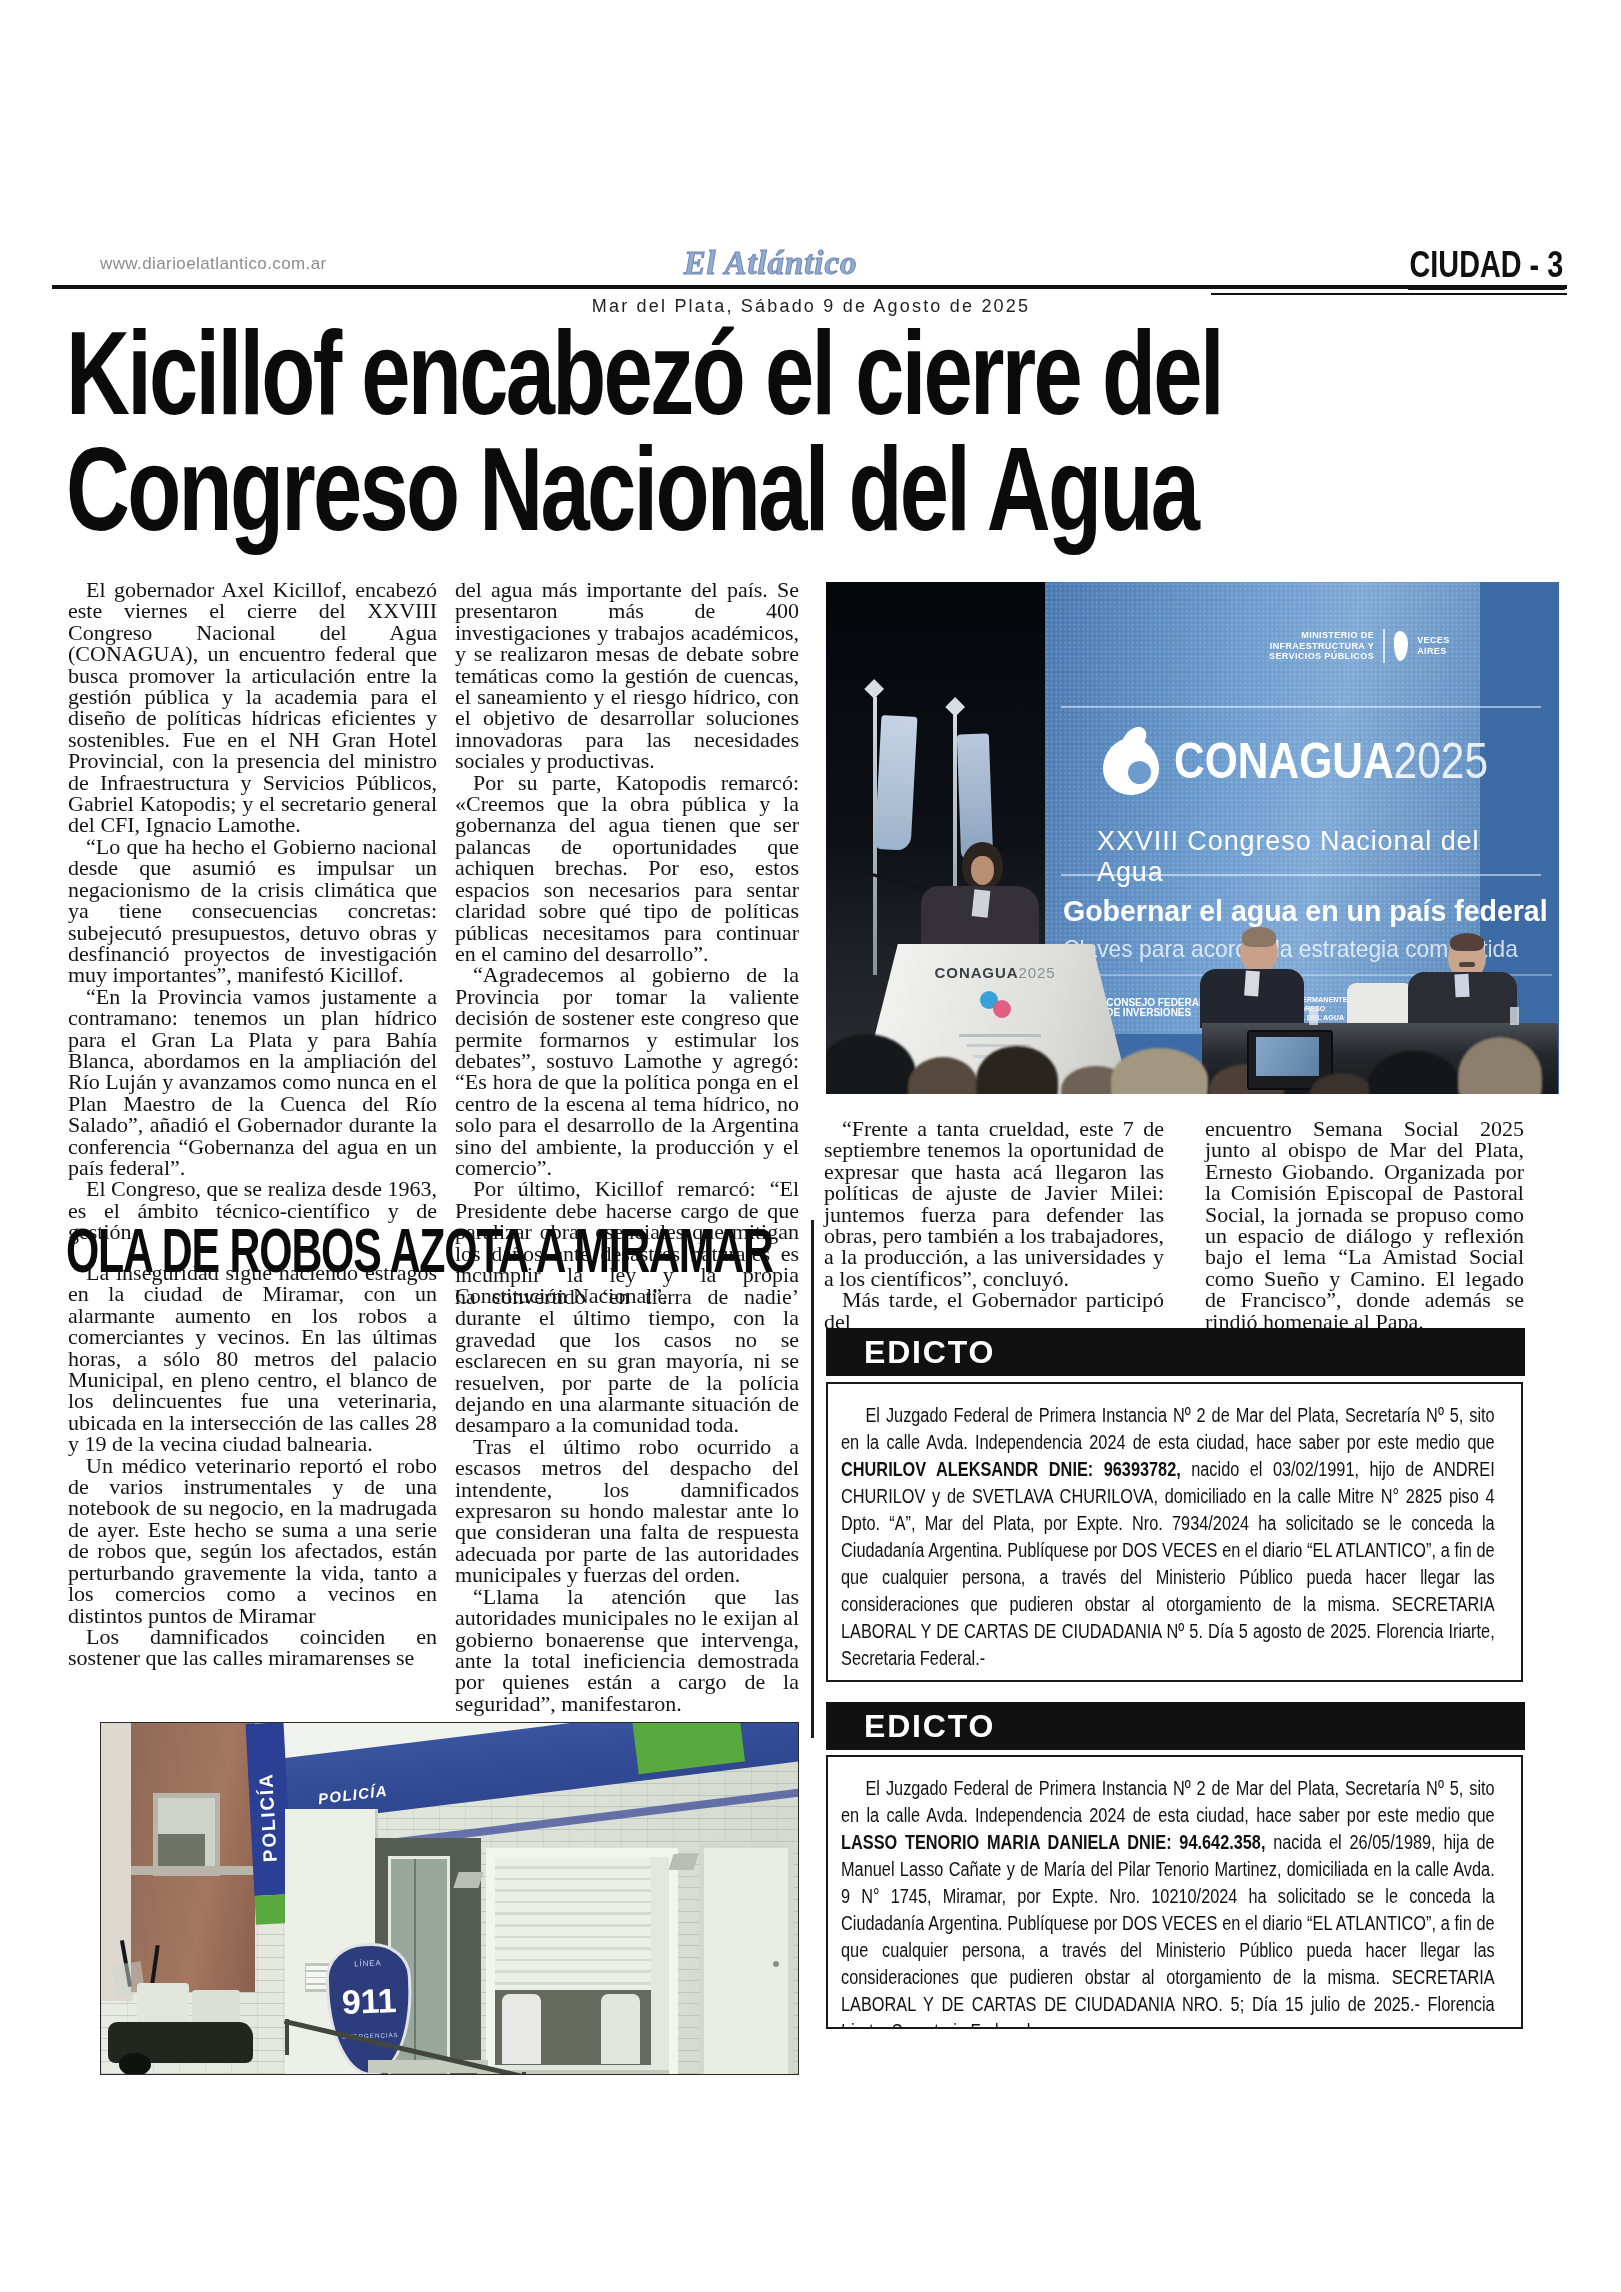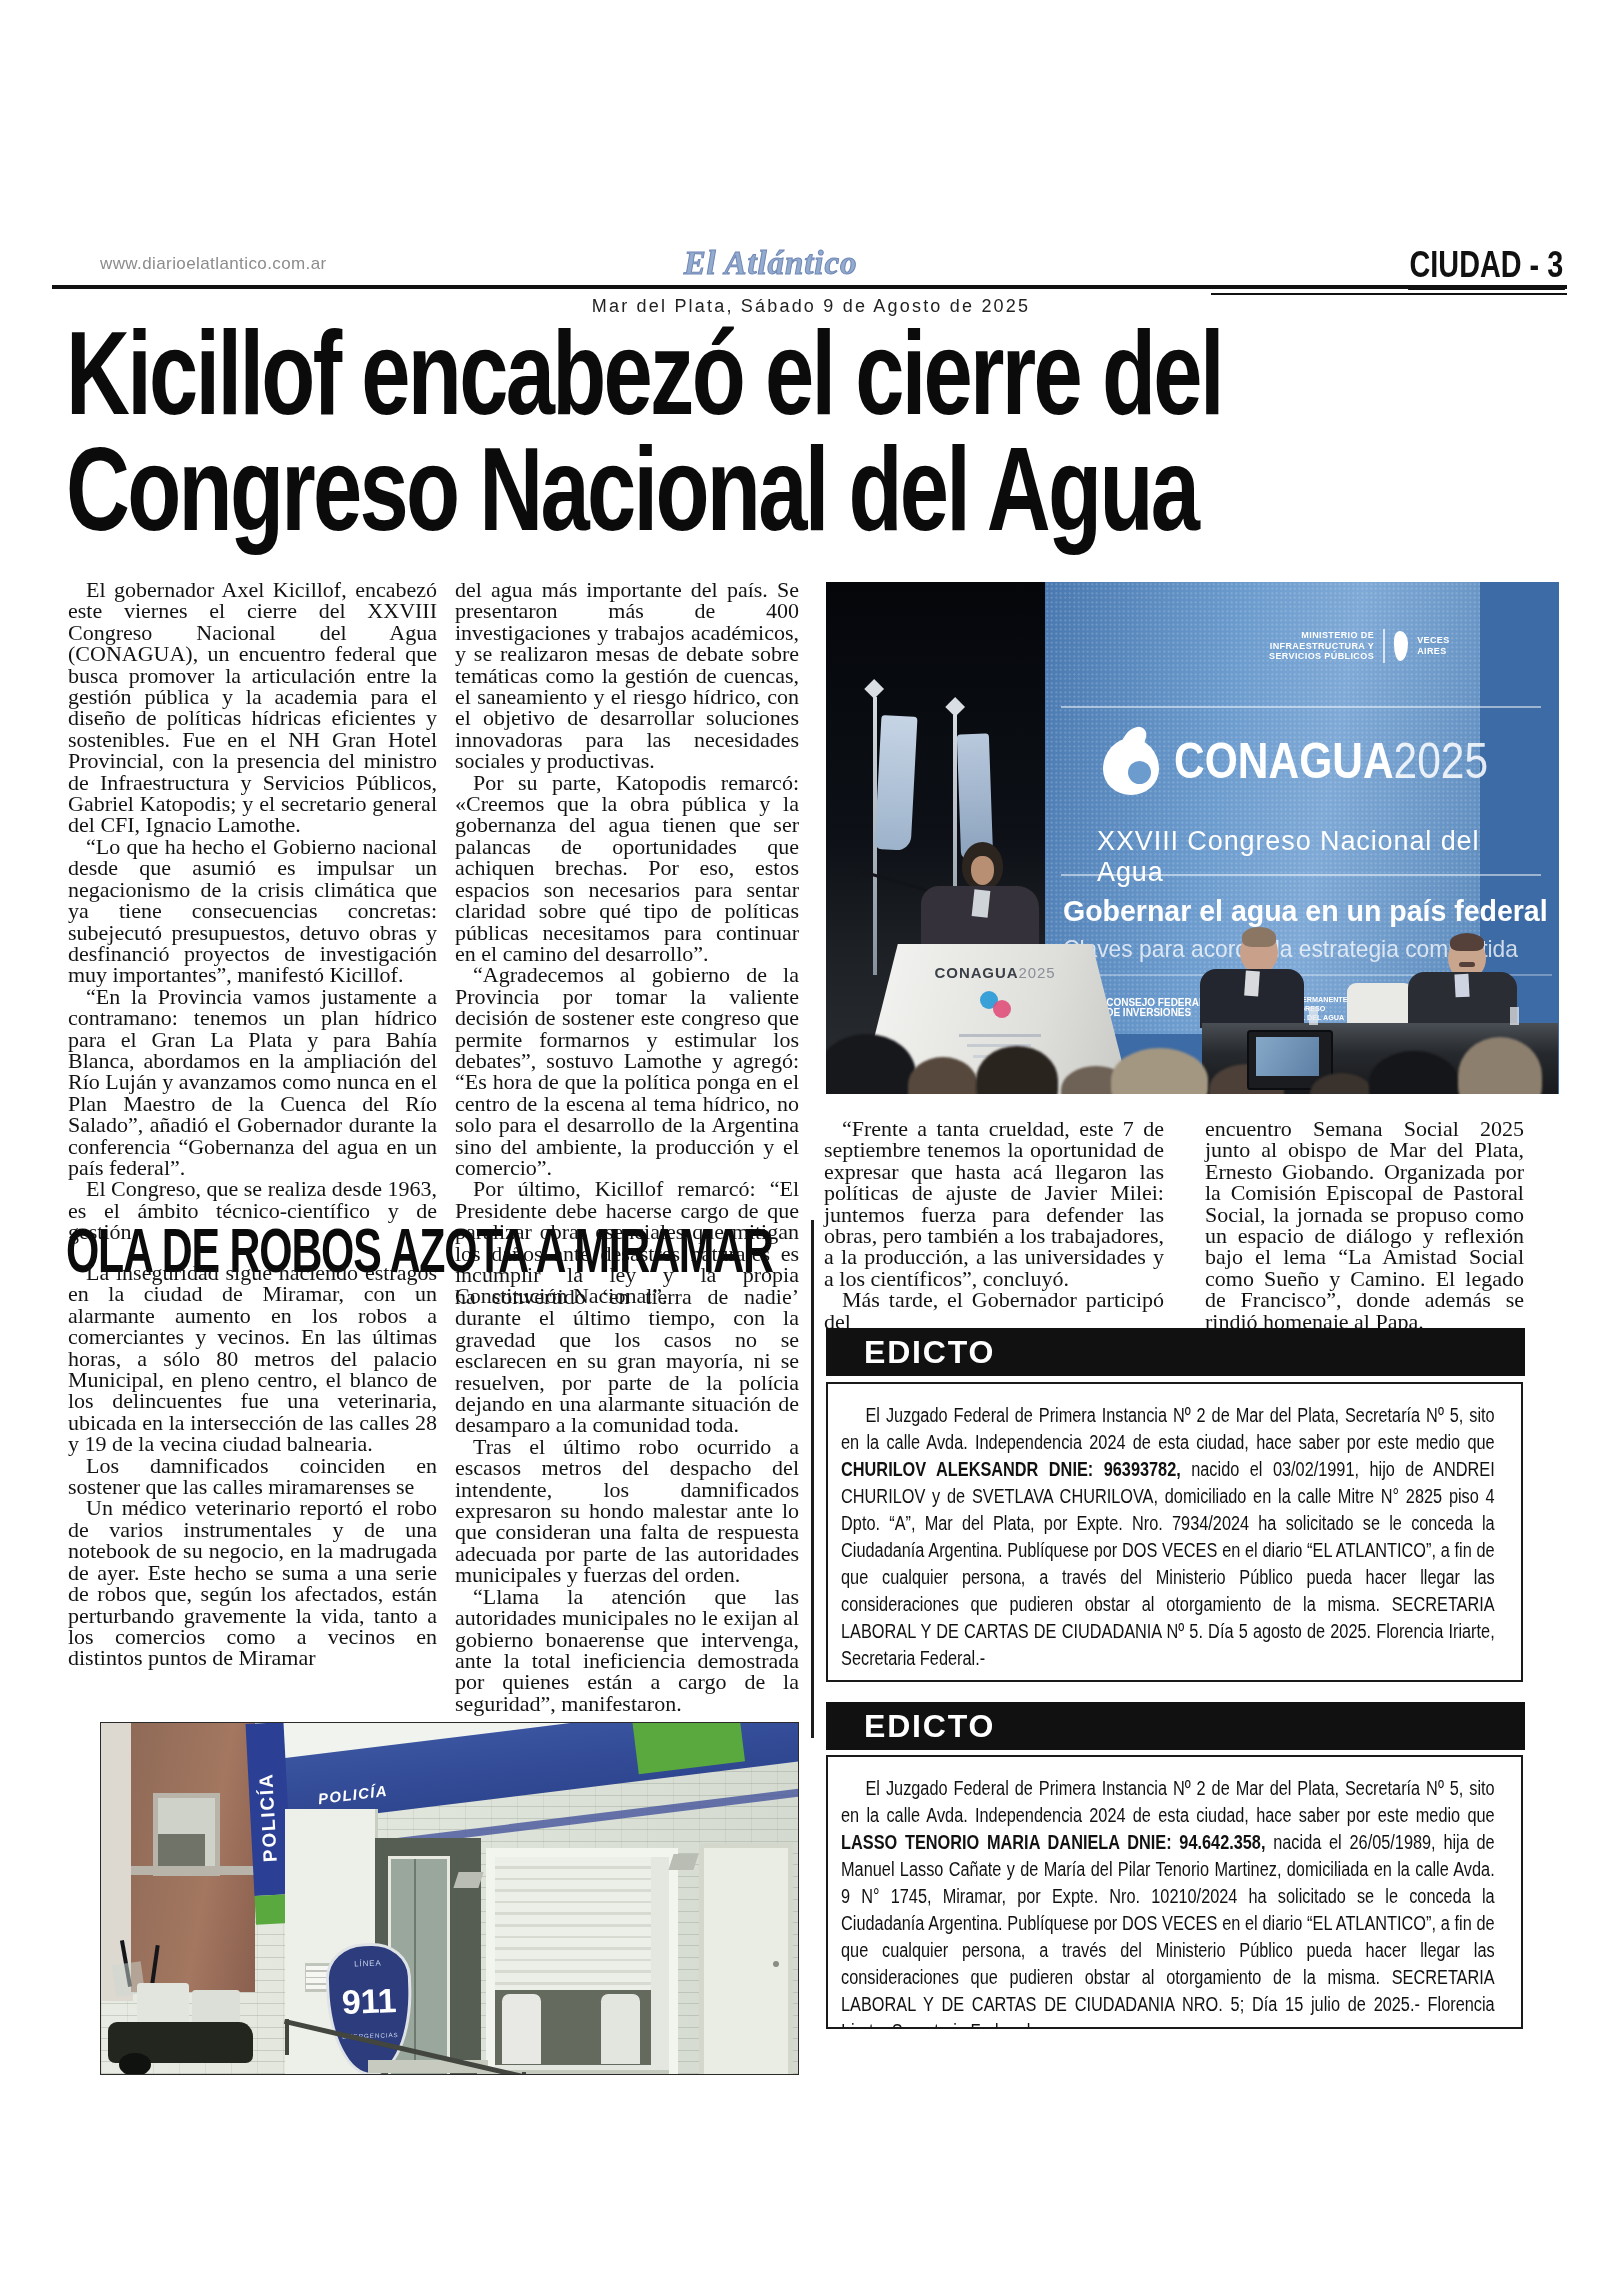--- a/index.html
+++ b/index.html
@@ -229,22 +229,22 @@
   <div class="abs" style="left:484px;top:491px;width:63px;height:41px;background:#3a332d;border-radius:50% 50% 35% 35%;filter:blur(0.9px);"></div>
   <div class="abs" style="left:543px;top:469px;width:90px;height:63px;background:#15161a;border-radius:50% 50% 35% 35%;filter:blur(0.9px);"></div>
   <div class="abs" style="left:632px;top:455px;width:84px;height:77px;background:#8c7f6e;border-radius:50% 50% 35% 35%;filter:blur(0.9px);"></div>
 </div>
 
 <div class="abs" id="headline2">OLA DE ROBOS AZOTA A MIRAMAR</div>
 <div class="abs" id="divider-v"></div>
 
 <div class="newscol" id="mir-col1">
   <p>La inseguridad sigue haciendo estragos en la ciudad de Miramar, con un alarmante aumento en los robos a comerciantes y vecinos. En las últimas horas, a sólo 80 metros del palacio Municipal, en pleno centro, el blanco de los delincuentes fue una veterinaria, ubicada en la intersección de las calles 28 y 19 de la vecina ciudad balnearia.</p>
+  <p>Un médico veterinario reportó el robo de varios instrumentales y de una notebook de su negocio, en la madrugada de ayer. Este hecho se suma a una serie de robos que, según los afectados, están perturbando gravemente la vida, tanto a los comercios como a vecinos en distintos puntos de Miramar</p>
   <p>Los damnificados coinciden en  sostener que las calles miramarenses  se</p>
-  <p>Un médico veterinario reportó el robo de varios instrumentales y de una notebook de su negocio, en la madrugada de ayer. Este hecho se suma a una serie de robos que, según los afectados, están perturbando gravemente la vida, tanto a los comercios como a vecinos en distintos puntos de Miramar</p>
 </div>
 <div class="newscol" id="mir-col2">
   <p class="cont">ha convertido ‘en tierra de nadie’ durante el último tiempo, con la gravedad que los casos no se esclarecen en su gran mayoría, ni se resuelven, por parte de la polícia dejando en una alarmante situación de desamparo a la comunidad toda.</p>
   <p>Tras el último robo ocurrido a escasos metros del despacho del intendente, los damnificados expresaron su hondo malestar ante lo que consideran una falta de respuesta adecuada por parte de las autoridades municipales y fuerzas del orden.</p>
   <p>“Llama la atención que las autoridades municipales no le exijan al gobierno bonaerense que intervenga, ante la total ineficiencia demostrada por quienes están a cargo de la seguridad”, manifestaron.</p>
 </div>
 
 <div class="abs" id="photo-police">
 
   <div class="abs" style="left:0;top:0;width:32px;height:278px;background:#ddd8d0;"></div>

